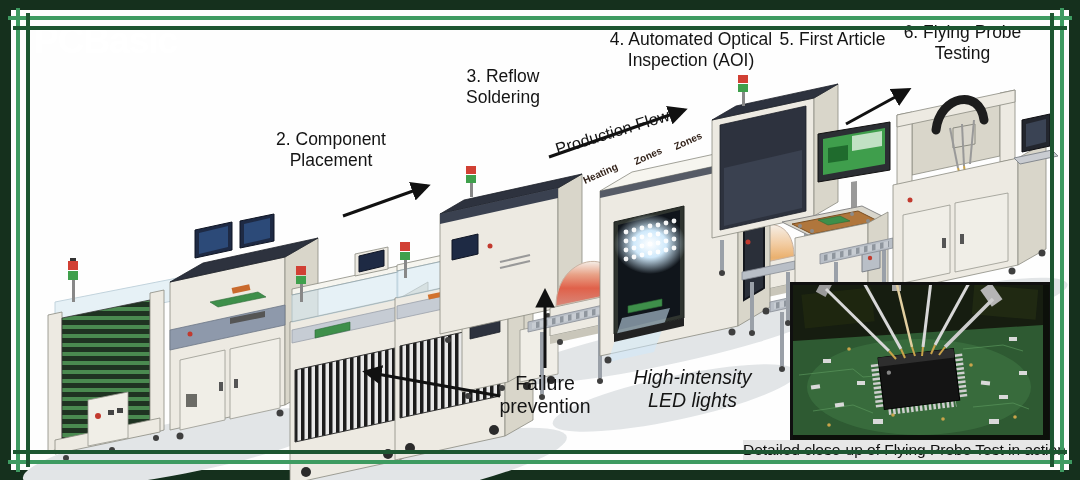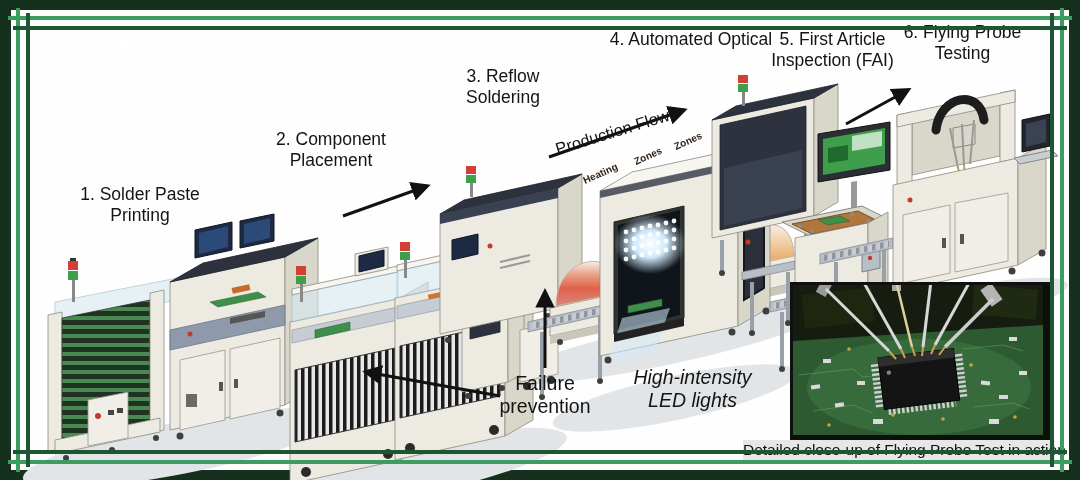--- a/index.html
+++ b/index.html
@@ -395,38 +395,34 @@
     <line class="arrow" x1="343" y1="216" x2="427" y2="186" marker-end="url(#ah)"></line>
     <line class="arrow" x1="549" y1="157" x2="684" y2="110" marker-end="url(#ah)"></line>
     <line class="arrow" x1="846" y1="124" x2="908" y2="90" marker-end="url(#ah)"></line>
     <line class="arrow" x1="500" y1="396" x2="366" y2="372" marker-end="url(#ah)"></line>
     <line class="arrow" x1="545" y1="368" x2="545" y2="292" marker-end="url(#ah)"></line>
   </g>
  </svg>
 
  <div class="logo">PCBasic</div>
 
- <div class="lbl" style="left:62px;top:184px;width:156px;">
-   <span>1. Solder Paste</span>
-   <span>Printing</span>
- </div>
  <div class="lbl" style="left:261px;top:129px;width:140px;">
    <span>2. Component</span>
    <span>Placement</span>
  </div>
  <div class="lbl" style="left:448px;top:66px;width:110px;">
    <span>3. Reflow</span>
    <span>Soldering</span>
  </div>
  <div class="lbl" style="left:596px;top:29px;width:190px;">
    <span>4. Automated Optical</span>
+   <span>Inspection (AOI)</span>
  </div>
  <div class="lbl" style="left:755px;top:29px;width:155px;">
    <span>5. First Article</span>
-   <span>Inspection (FAI)</span>
  </div>
  <div class="lbl" style="left:890px;top:22px;width:145px;">
    <span>6. Flying Probe</span>
    <span>Testing</span>
  </div>
 
  <div class="pflow">Production Flow</div>
  <div class="lbl big" style="left:463px;top:372px;width:164px;text-align:center;">
    <span>Failure</span>
    <span>prevention</span>

